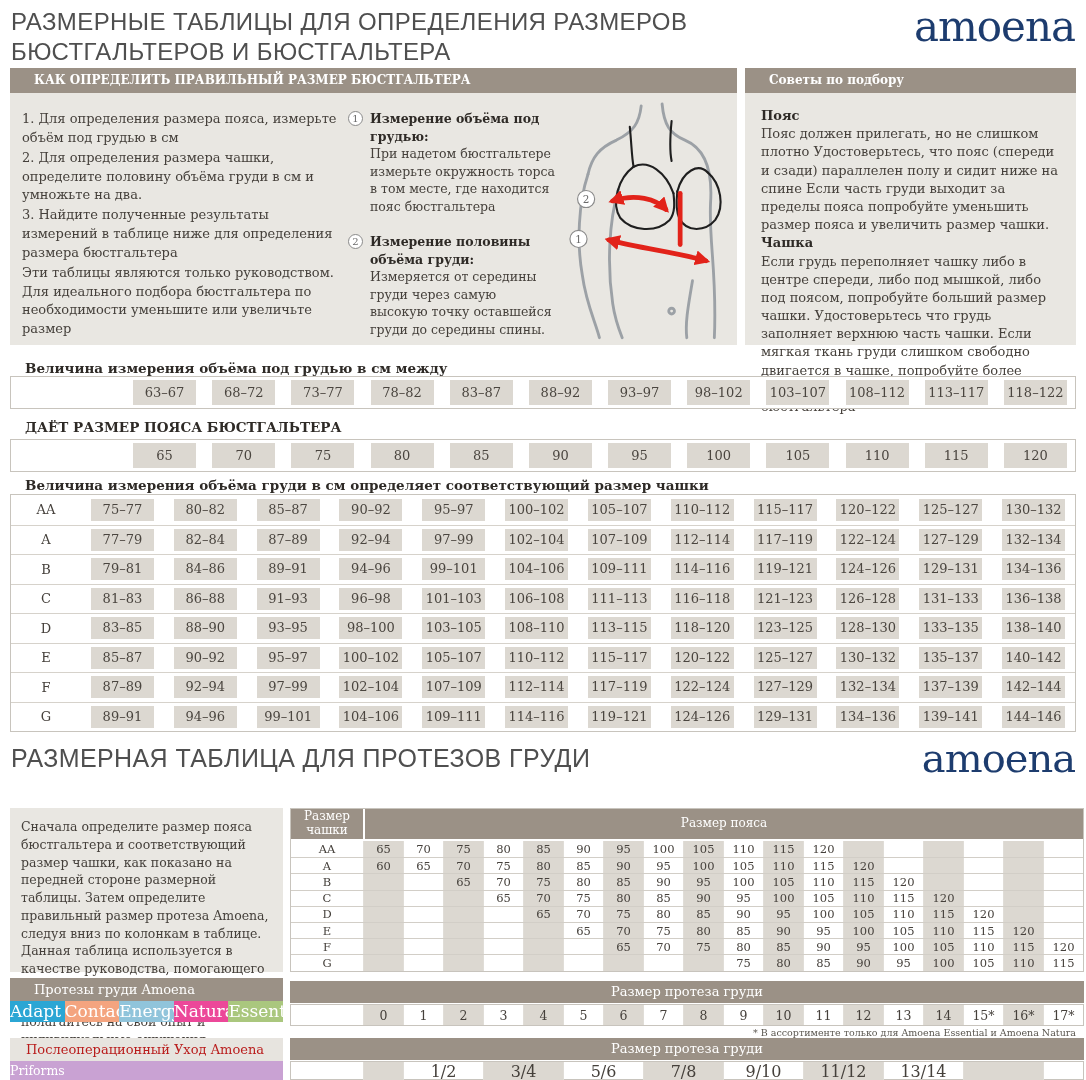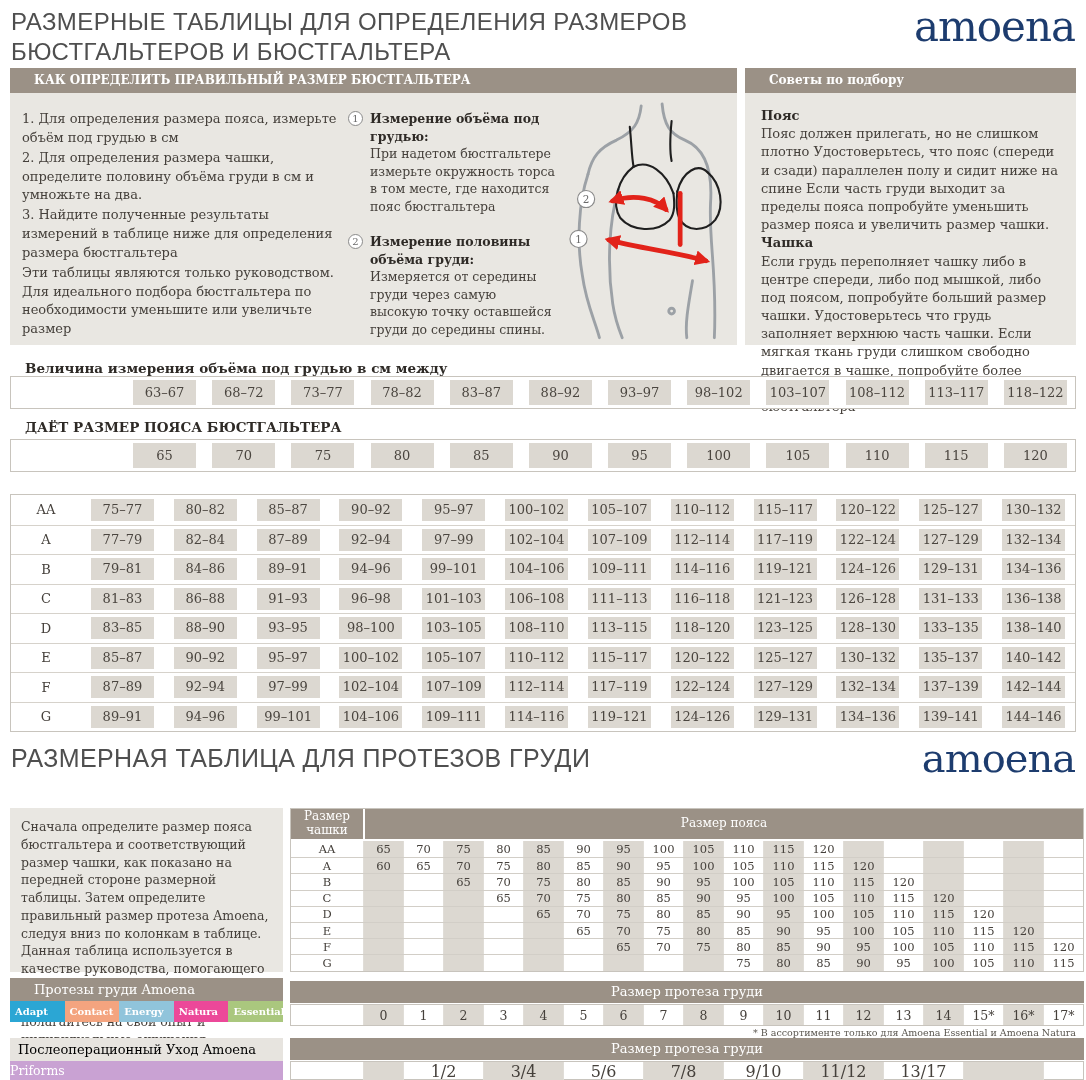--- a/index.html
+++ b/index.html
@@ -67,36 +67,36 @@
     border-top:1px solid #d2cec7; font-size:11.5px; }
   .band-row:first-child { border-top:none; }
   .bl { display:flex; align-items:center; justify-content:center; }
   .bc { display:flex; align-items:center; justify-content:center; border-left:1px solid #e0ddd7; }
   .shade { background:#dcd8d1; }
 
   #products-hdr { position:absolute; left:10px; top:978px; width:273px; height:23px;
     line-height:23px; font-size:13px; padding-left:24px; }
   #product-chips { position:absolute; left:10px; top:1001px; width:273px; height:21px;
     display:grid; grid-template-columns:repeat(5,1fr); }
-  .chip { color:#fff; font-size:10px; line-height:21px; padding-left:5px; overflow:hidden;font-weight:bold; }
+  .chip { color:#fff; font-size:17px; line-height:21px; overflow:hidden; }
 
   .size-hdr { position:absolute; left:290px; width:794px; height:22px; line-height:22px;
     text-align:center; font-size:13px; }
   #size-hdr-top { top:981px; }
   #size-hdr-bottom { top:1038px; }
 
   .grid-row { position:absolute; left:290px; width:794px; background:#fff; border:1px solid #c8c4bd;
     display:grid; grid-template-columns:72px repeat(18,1fr); }
   #prosthesis-size-row { top:1004px; height:22px; font-size:12.5px; }
   #postop-size-row { top:1061px; height:19px; font-size:16px; }
 
   #footnote { position:absolute; right:10px; top:1027px; font-size:9.5px; color:#5a564f; }
 
   #postop-hdr { position:absolute; left:10px; top:1038px; width:273px; height:23px;
-    background:#e7e4df; color:#000000; font-size:13px; line-height:23px; padding-left:8px; }
+    background:#e7e4df; color:#b91c1c; font-size:13px; line-height:23px; padding-left:16px; }
   #priforms-bar { position:absolute; left:10px; top:1061px; width:273px; height:19px;
     color:#fff; font-size:12.5px; line-height:19px; }
 </style>
 </head>
 <body>
 
 <div class="page">
 
   <div class="big-title" id="title1">РАЗМЕРНЫЕ ТАБЛИЦЫ ДЛЯ ОПРЕДЕЛЕНИЯ РАЗМЕРОВ
 БЮСТГАЛЬТЕРОВ И БЮСТГАЛЬТЕРА</div>
@@ -242,20 +242,21 @@
         <div class="box">110</div>
       </div>
       <div class="slot">
         <div class="box">115</div>
       </div>
       <div class="slot">
         <div class="box">120</div>
       </div>
     </div>
 
+  <div class="tbl-label" style="top:477px">Величина измерения объёма груди в см определяет соответствующий размер чашки</div>
   <div id="cup-table">
       <div class="cup-row">
         <div class="cup-letter">AA</div>
         <div class="slot">
           <div class="box">75–77</div>
         </div>
         <div class="slot">
           <div class="box">80–82</div>
         </div>
         <div class="slot">
@@ -784,18 +785,18 @@
   <div class="size-hdr bar" id="size-hdr-bottom">Размер протеза груди</div>
   <div class="grid-row" id="postop-size-row">
       <div class="bl"></div>
       <div class="bc shade" style="grid-column: span 1;"></div>
       <div class="bc" style="grid-column: span 2;">1/2</div>
       <div class="bc shade" style="grid-column: span 2;">3/4</div>
       <div class="bc" style="grid-column: span 2;">5/6</div>
       <div class="bc shade" style="grid-column: span 2;">7/8</div>
       <div class="bc" style="grid-column: span 2;">9/10</div>
       <div class="bc shade" style="grid-column: span 2;">11/12</div>
-      <div class="bc" style="grid-column: span 2;">13/17</div>
+      <div class="bc" style="grid-column: span 2;">13/14</div>
       <div class="bc shade" style="grid-column: span 2;"></div>
       <div class="bc" style="grid-column: span 1;"></div>
     </div>
 
 </div>
 
 </body></html>

